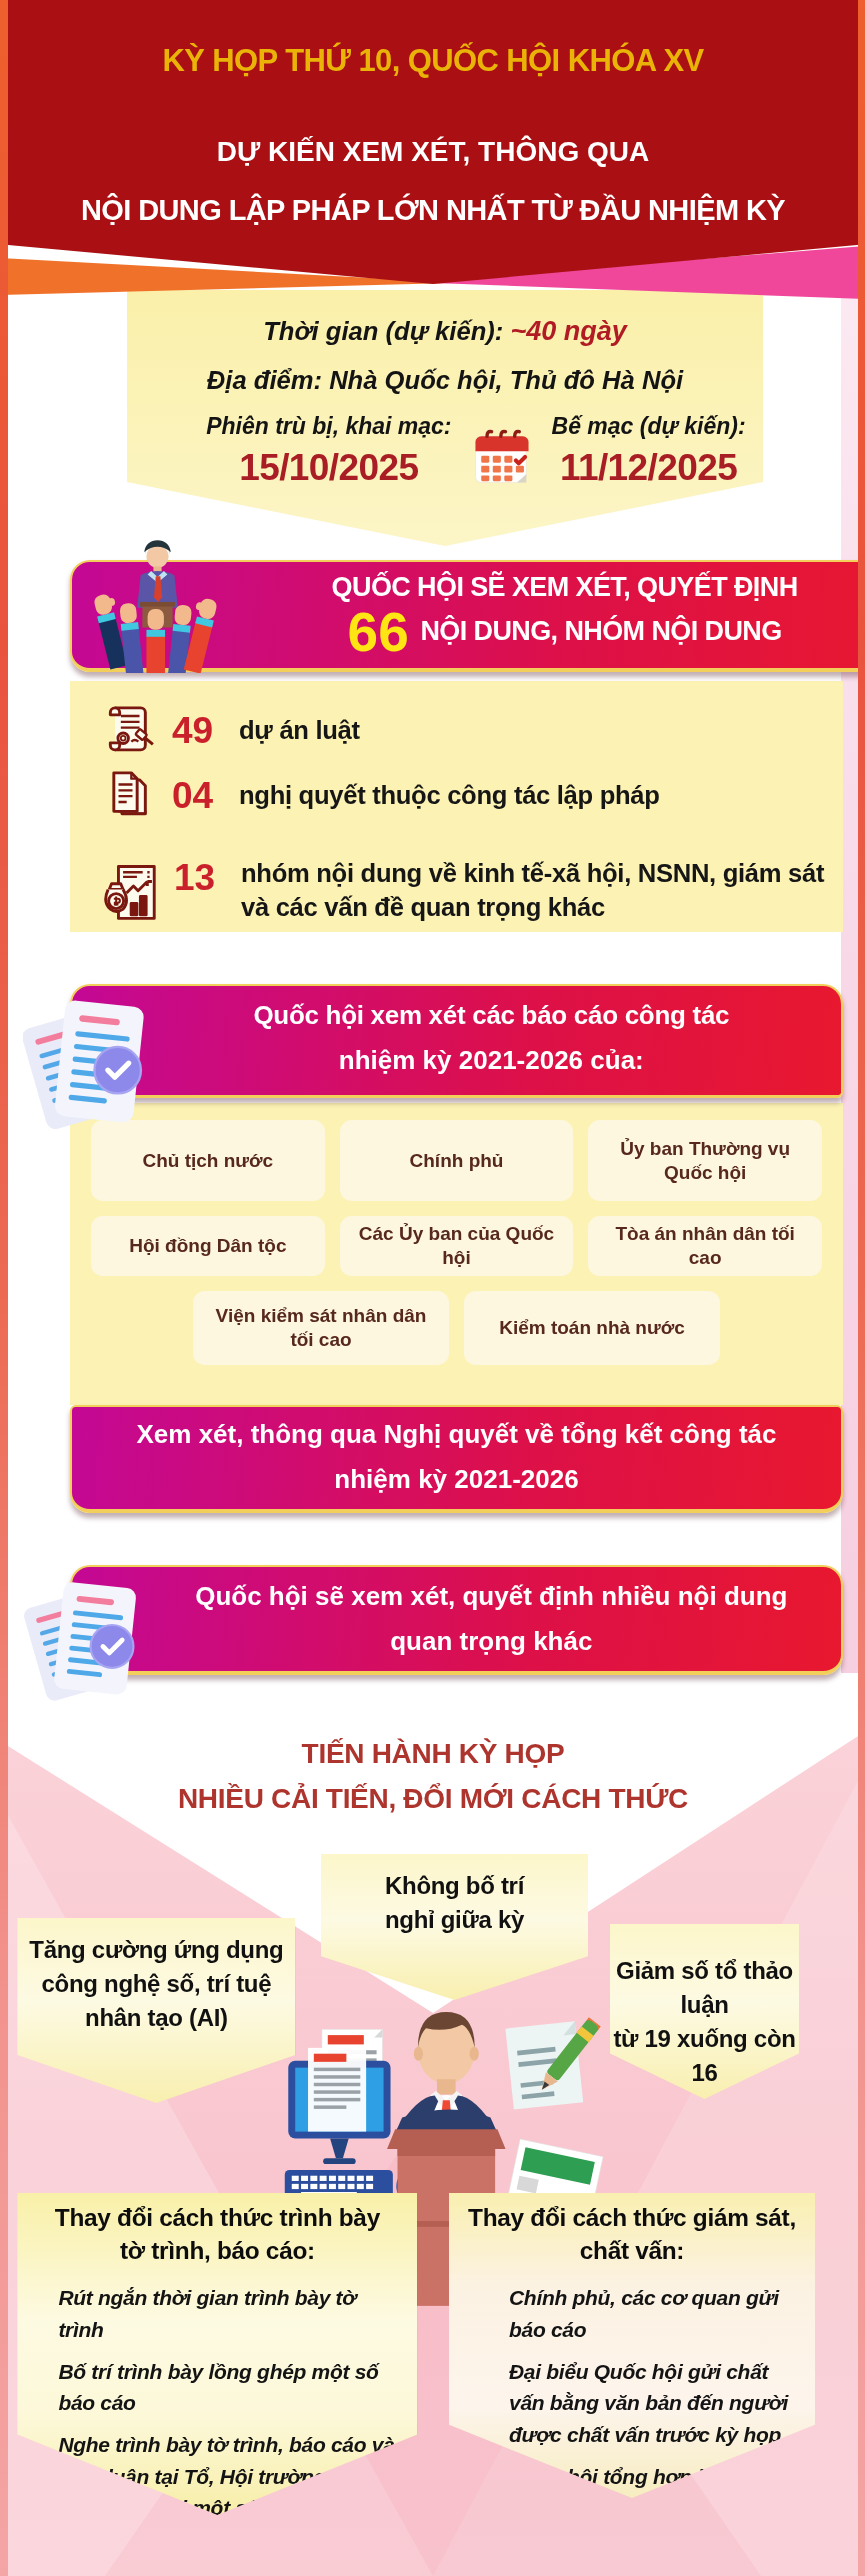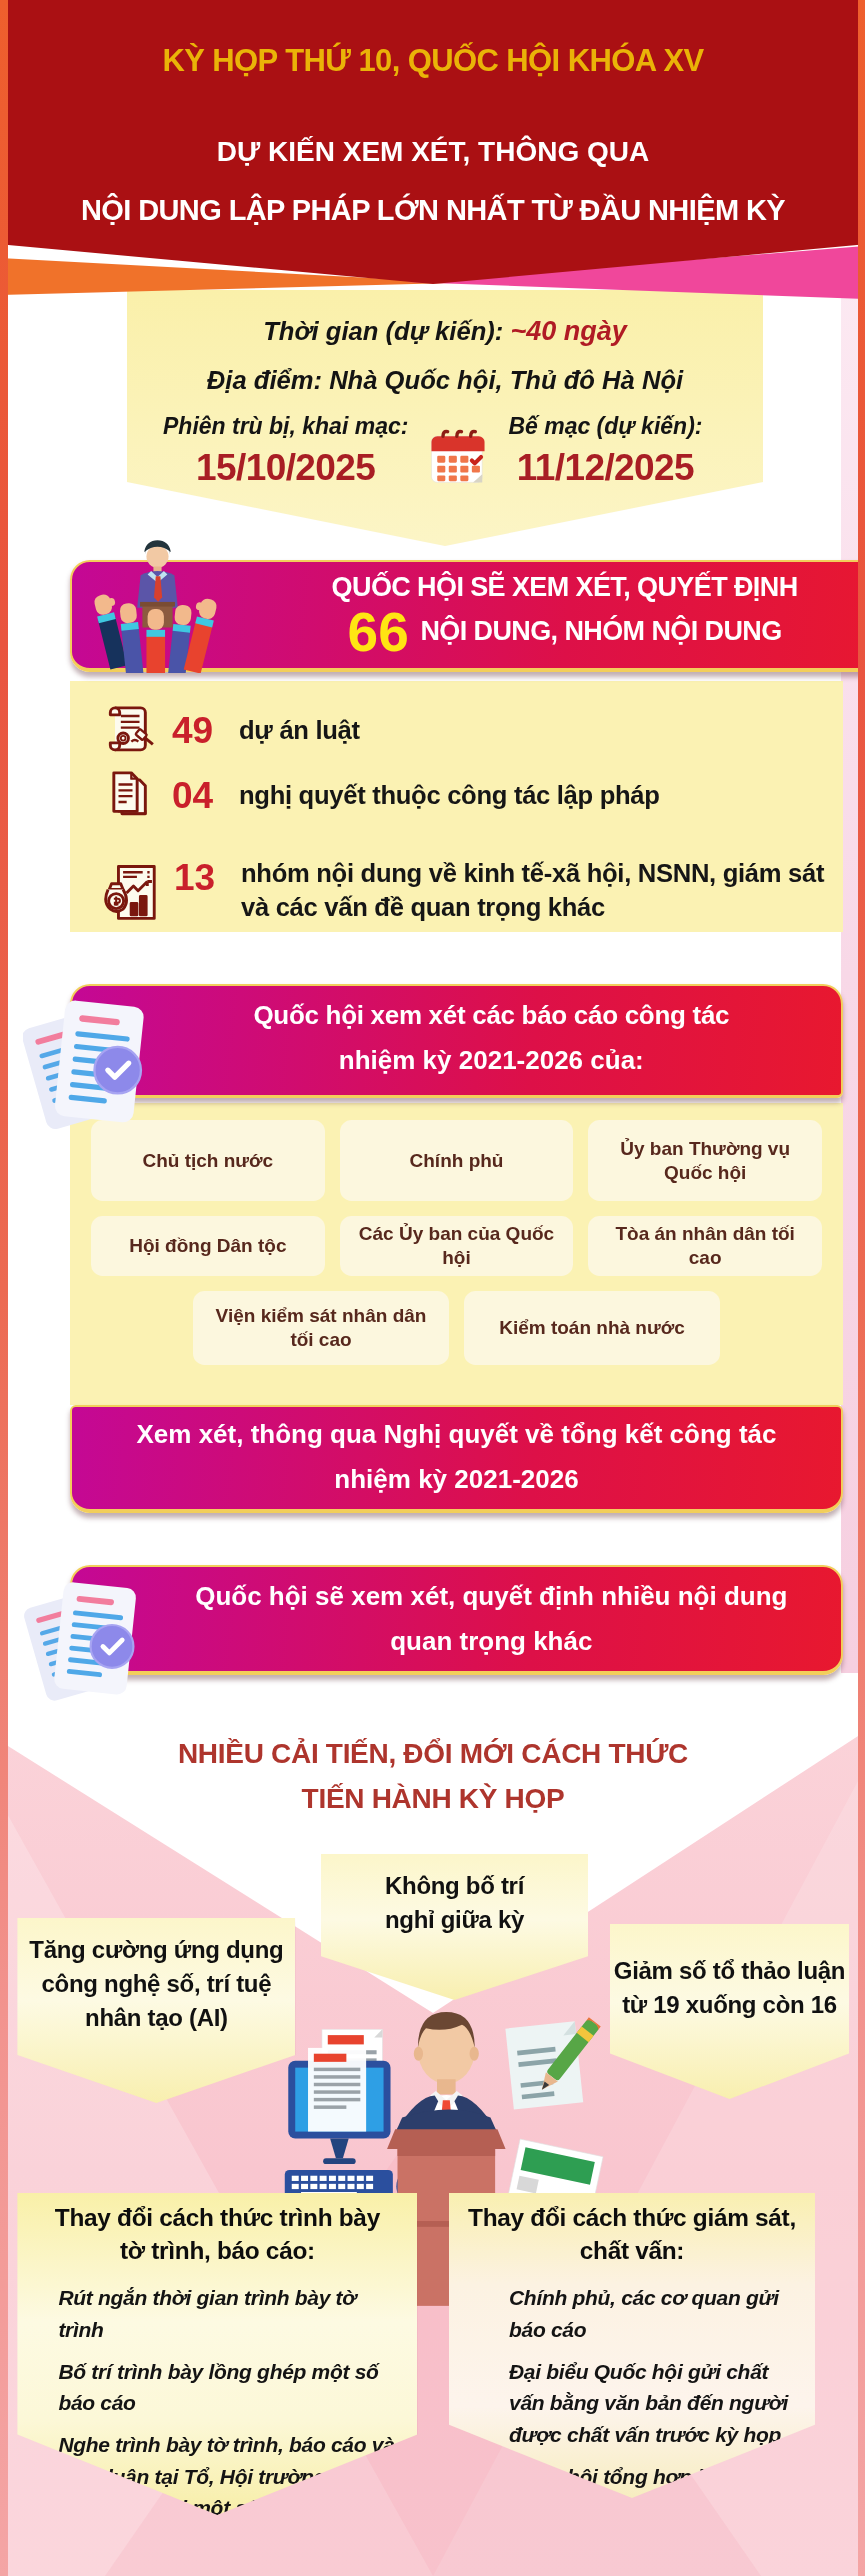--- a/index.html
+++ b/index.html
@@ -28,21 +28,21 @@
 
   
   .pennant{left:127px;top:290px;width:612px;height:256px;z-index:1;
            background:linear-gradient(180deg,#FAF0AA,#FCF5C6);
            clip-path:polygon(0 0,100% 0,100% 75%,50% 100%,0 75%);
            filter:drop-shadow(0 5.8px 4.6px rgba(120,110,110,.45));padding-left:24px;}
   .pennant .row1{position:absolute;left:0;right:0;top:25.6px;text-align:center;font-style:italic;font-size:25.6px;color:#141414;}
   .pennant .row1 b{font-weight:bold;}
   .pennant .row1 .val{color:#B01B24;font-weight:bold;font-size:27px;}
   .pennant .row2{position:absolute;left:0;right:0;top:76px;text-align:center;font-style:italic;font-size:25.6px;color:#141414;}
-  .dates{position:absolute;left:36px;right:17.4px;top:123px;display:flex;justify-content:flex-start;align-items:flex-start;}
+  .dates{position:absolute;left:36px;right:17.4px;top:123px;display:flex;justify-content:flex-end;align-items:flex-start;}
   .datecol{text-align:center;}
   .datecol .lbl{font-style:italic;font-weight:bold;font-size:23px;color:#141414;}
   .datecol .dt{margin-top:7px;font-weight:bold;font-size:37px;color:#A81E24;letter-spacing:-0.6px;}
   .cal-wrap{margin:15px 20px 0 20px;}
 
   
   .gbox{background:linear-gradient(95deg,#C40895 0%,#DD1048 60%,#E8182F 100%);
         border:2.3px solid #F2CE5B;box-sizing:border-box;color:#fff;z-index:2;
         box-shadow:0 4.1px 5.2px rgba(80,30,40,.35);}
   .decision{left:70px;top:560px;width:831px;height:112px;border-radius:20px;border-bottom-width:4.1px;}
@@ -99,21 +99,21 @@
 
   
   .callout{position:absolute;z-index:2;background:linear-gradient(180deg,#FCF6CA 0%,#FDFAE3 45%,#F8EFAF 100%);
            filter:drop-shadow(0 5.8px 4.6px rgba(190,100,120,.35));
            text-align:center;font-weight:bold;color:#111;box-sizing:border-box;}
   .callout .ln{font-size:24px;line-height:1.42;letter-spacing:-0.3px;}
   .co-center{left:321px;top:1854px;width:267px;height:146px;padding-top:15px;
            clip-path:polygon(0 0,100% 0,100% 70%,50% 100%,0 70%);}
   .co-left{left:17.4px;top:1918px;width:278px;height:185px;padding-top:15px;
            clip-path:polygon(0 0,100% 0,100% 74%,50% 100%,0 74%);}
-  .co-right{left:610px;top:1924px;width:239px;height:175px;padding-top:30px;
+  .co-right{left:610px;top:1924px;width:189px;height:175px;padding-top:30px;
            clip-path:polygon(0 0,100% 0,100% 74%,50% 100%,0 74%);}
 
   .podium-wrap{left:272px;top:1992px;width:337px;height:314px;z-index:1;}
 
   
   .bpanel{position:absolute;z-index:3;box-sizing:border-box;
           filter:drop-shadow(0 4.6px 5.8px rgba(160,70,90,.3));}
   .bp-left{left:17.4px;top:2193px;width:400px;height:322px;
           background:linear-gradient(180deg,#F9F0A8 0%,#FDFAE2 40%,#FCF8D8 70%,#F7EEA8 100%);
           clip-path:polygon(0 0,100% 0,100% 75%,50% 100%,0 75%);}
@@ -378,22 +378,22 @@
         <rect x="84" y="238" width="94" height="9" rx="4" fill="#4FA8E8"></rect>
         <rect x="84" y="260" width="66" height="9" rx="4" fill="#4FA8E8"></rect>
       </g>
       <circle cx="163" cy="212" r="40" fill="#8D89EA"></circle>
       <circle cx="163" cy="212" r="40" fill="none" stroke="#A7A4F2" stroke-width="4"></circle>
       <path d="M146 212 l12 12 l24 -24" fill="none" stroke="#fff" stroke-width="9" stroke-linecap="round" stroke-linejoin="round"></path>
     </svg>
   </div>
 
   <div class="abs improve-heading">
+    <div>TIẾN HÀNH KỲ HỌP</div>
     <div>NHIỀU CẢI TIẾN, ĐỔI MỚI CÁCH THỨC</div>
-    <div>TIẾN HÀNH KỲ HỌP</div>
   </div>
 
   <div class="callout co-center">
     <div class="ln">Không bố trí</div>
     <div class="ln">nghỉ giữa kỳ</div>
   </div>
   <div class="callout co-left">
     <div class="ln">Tăng cường ứng dụng</div>
     <div class="ln">công nghệ số, trí tuệ</div>
     <div class="ln">nhân tạo (AI)</div>

